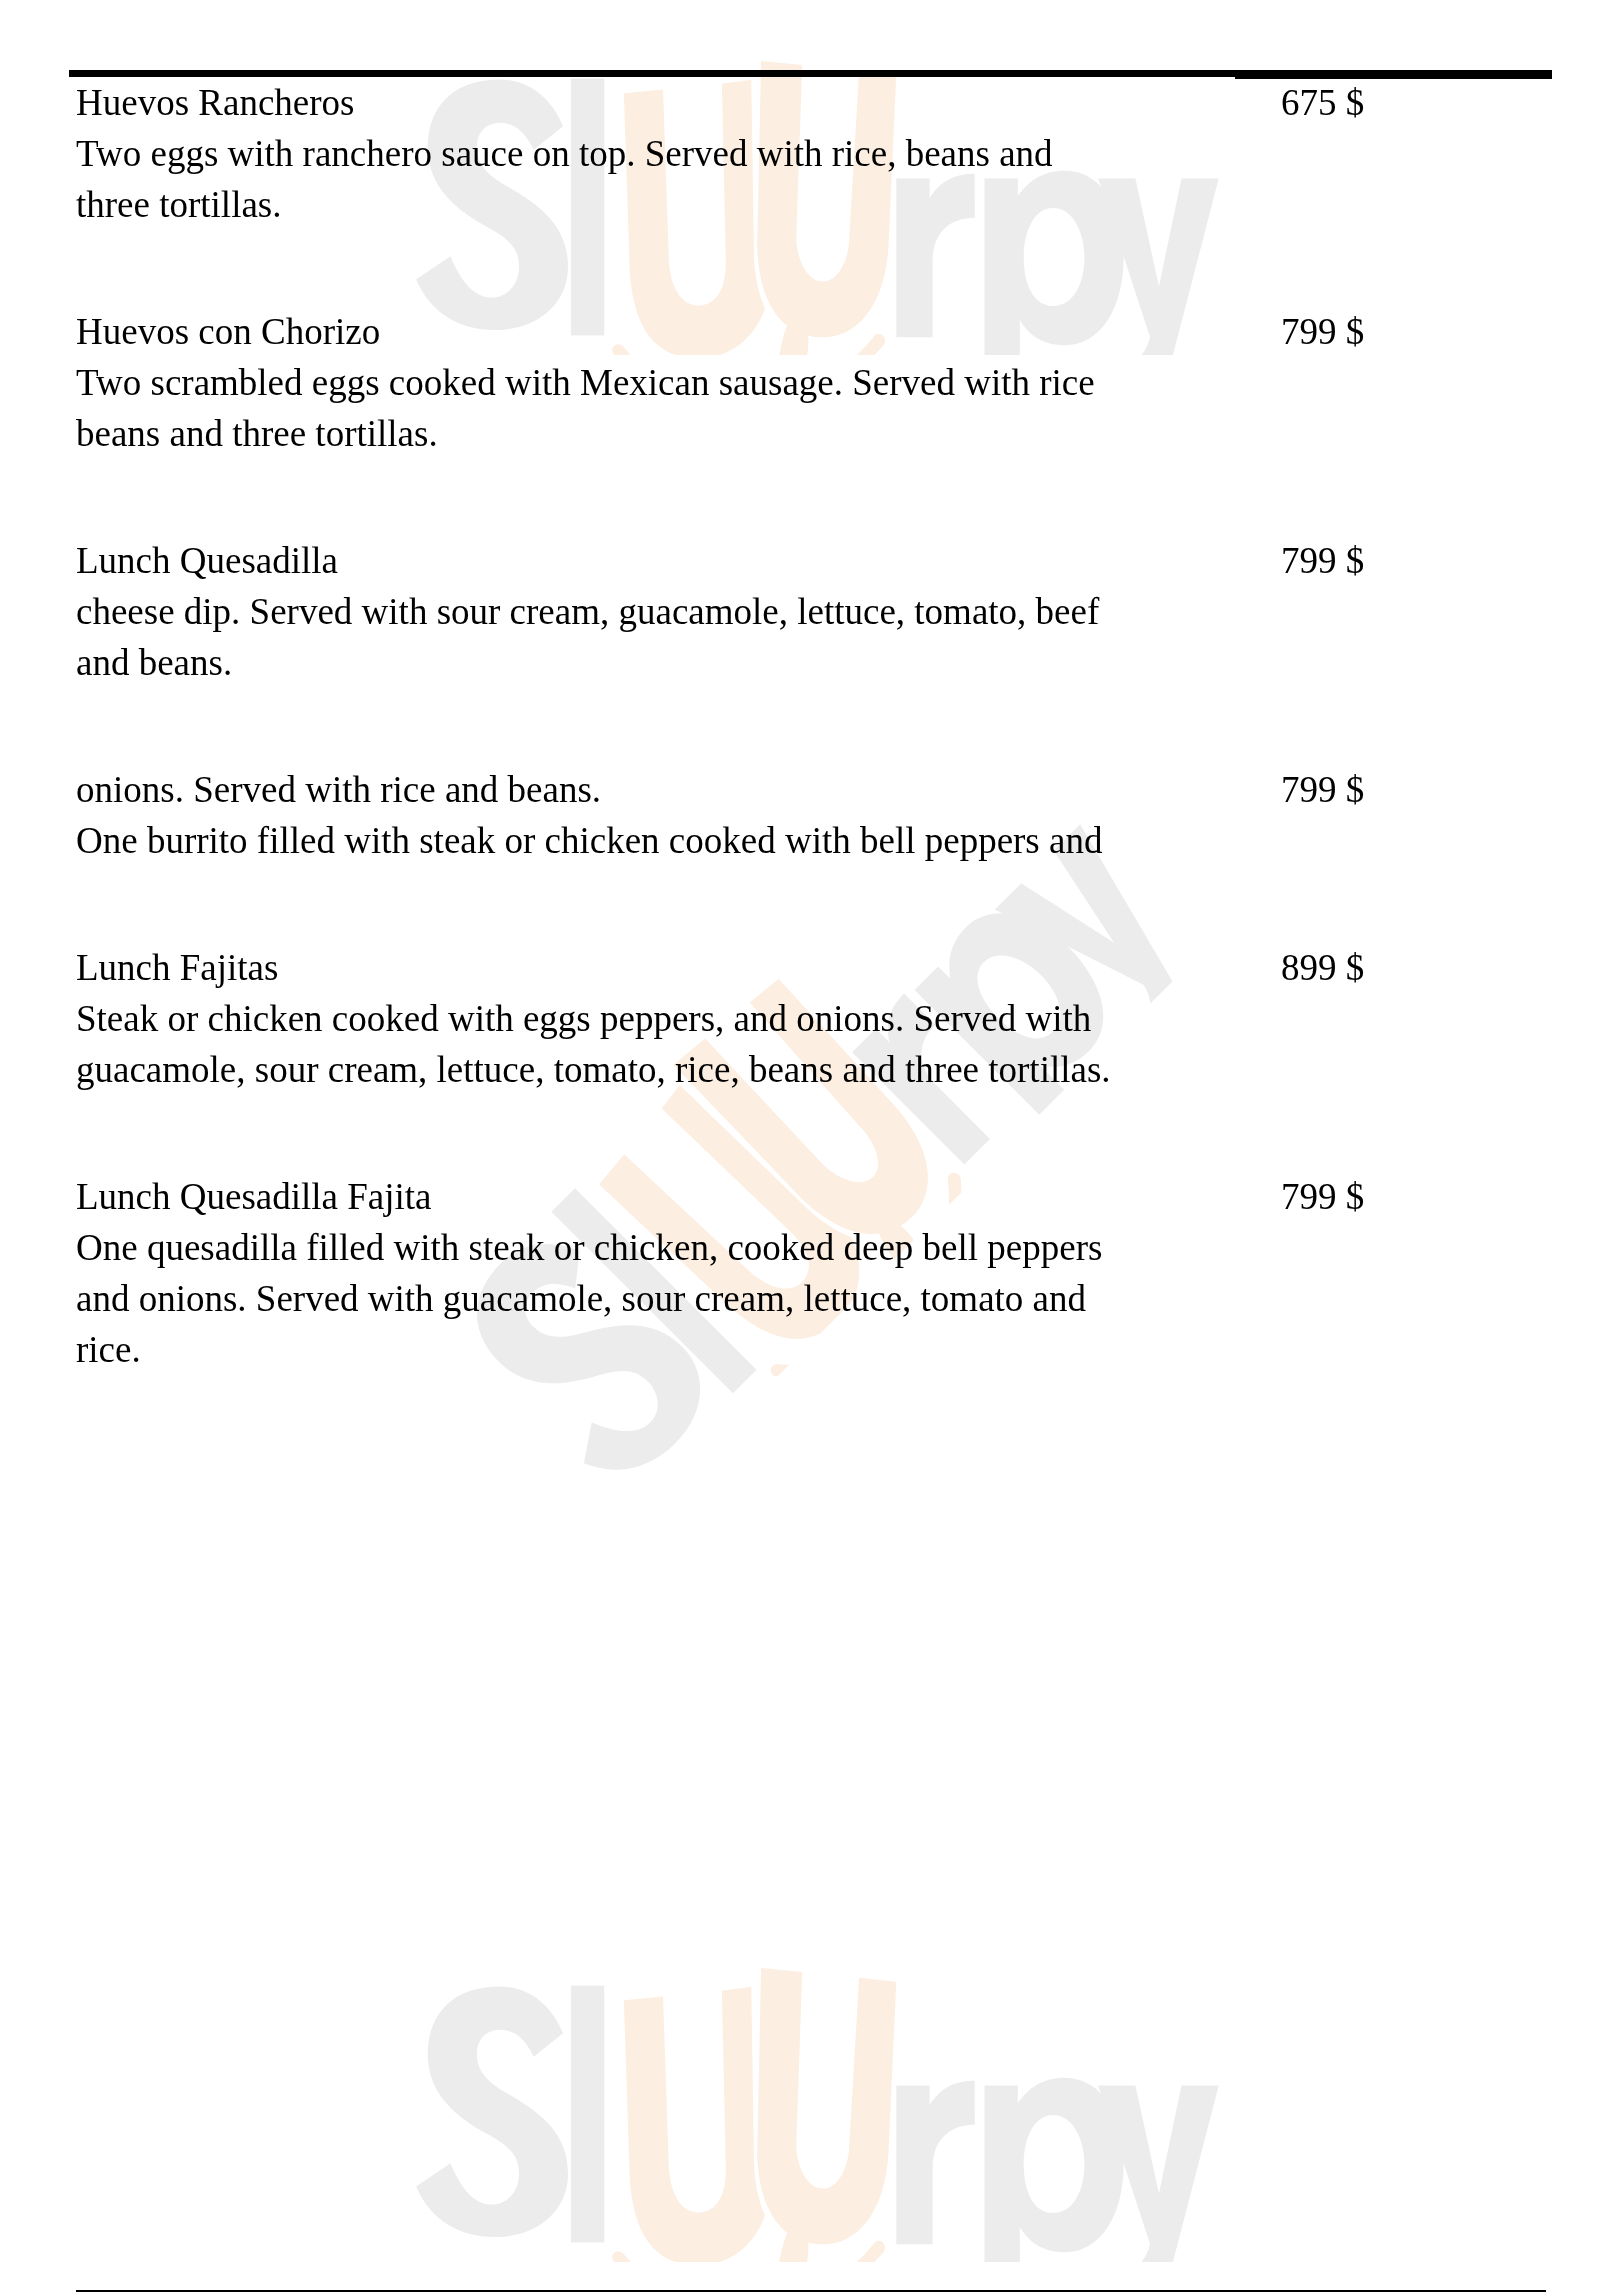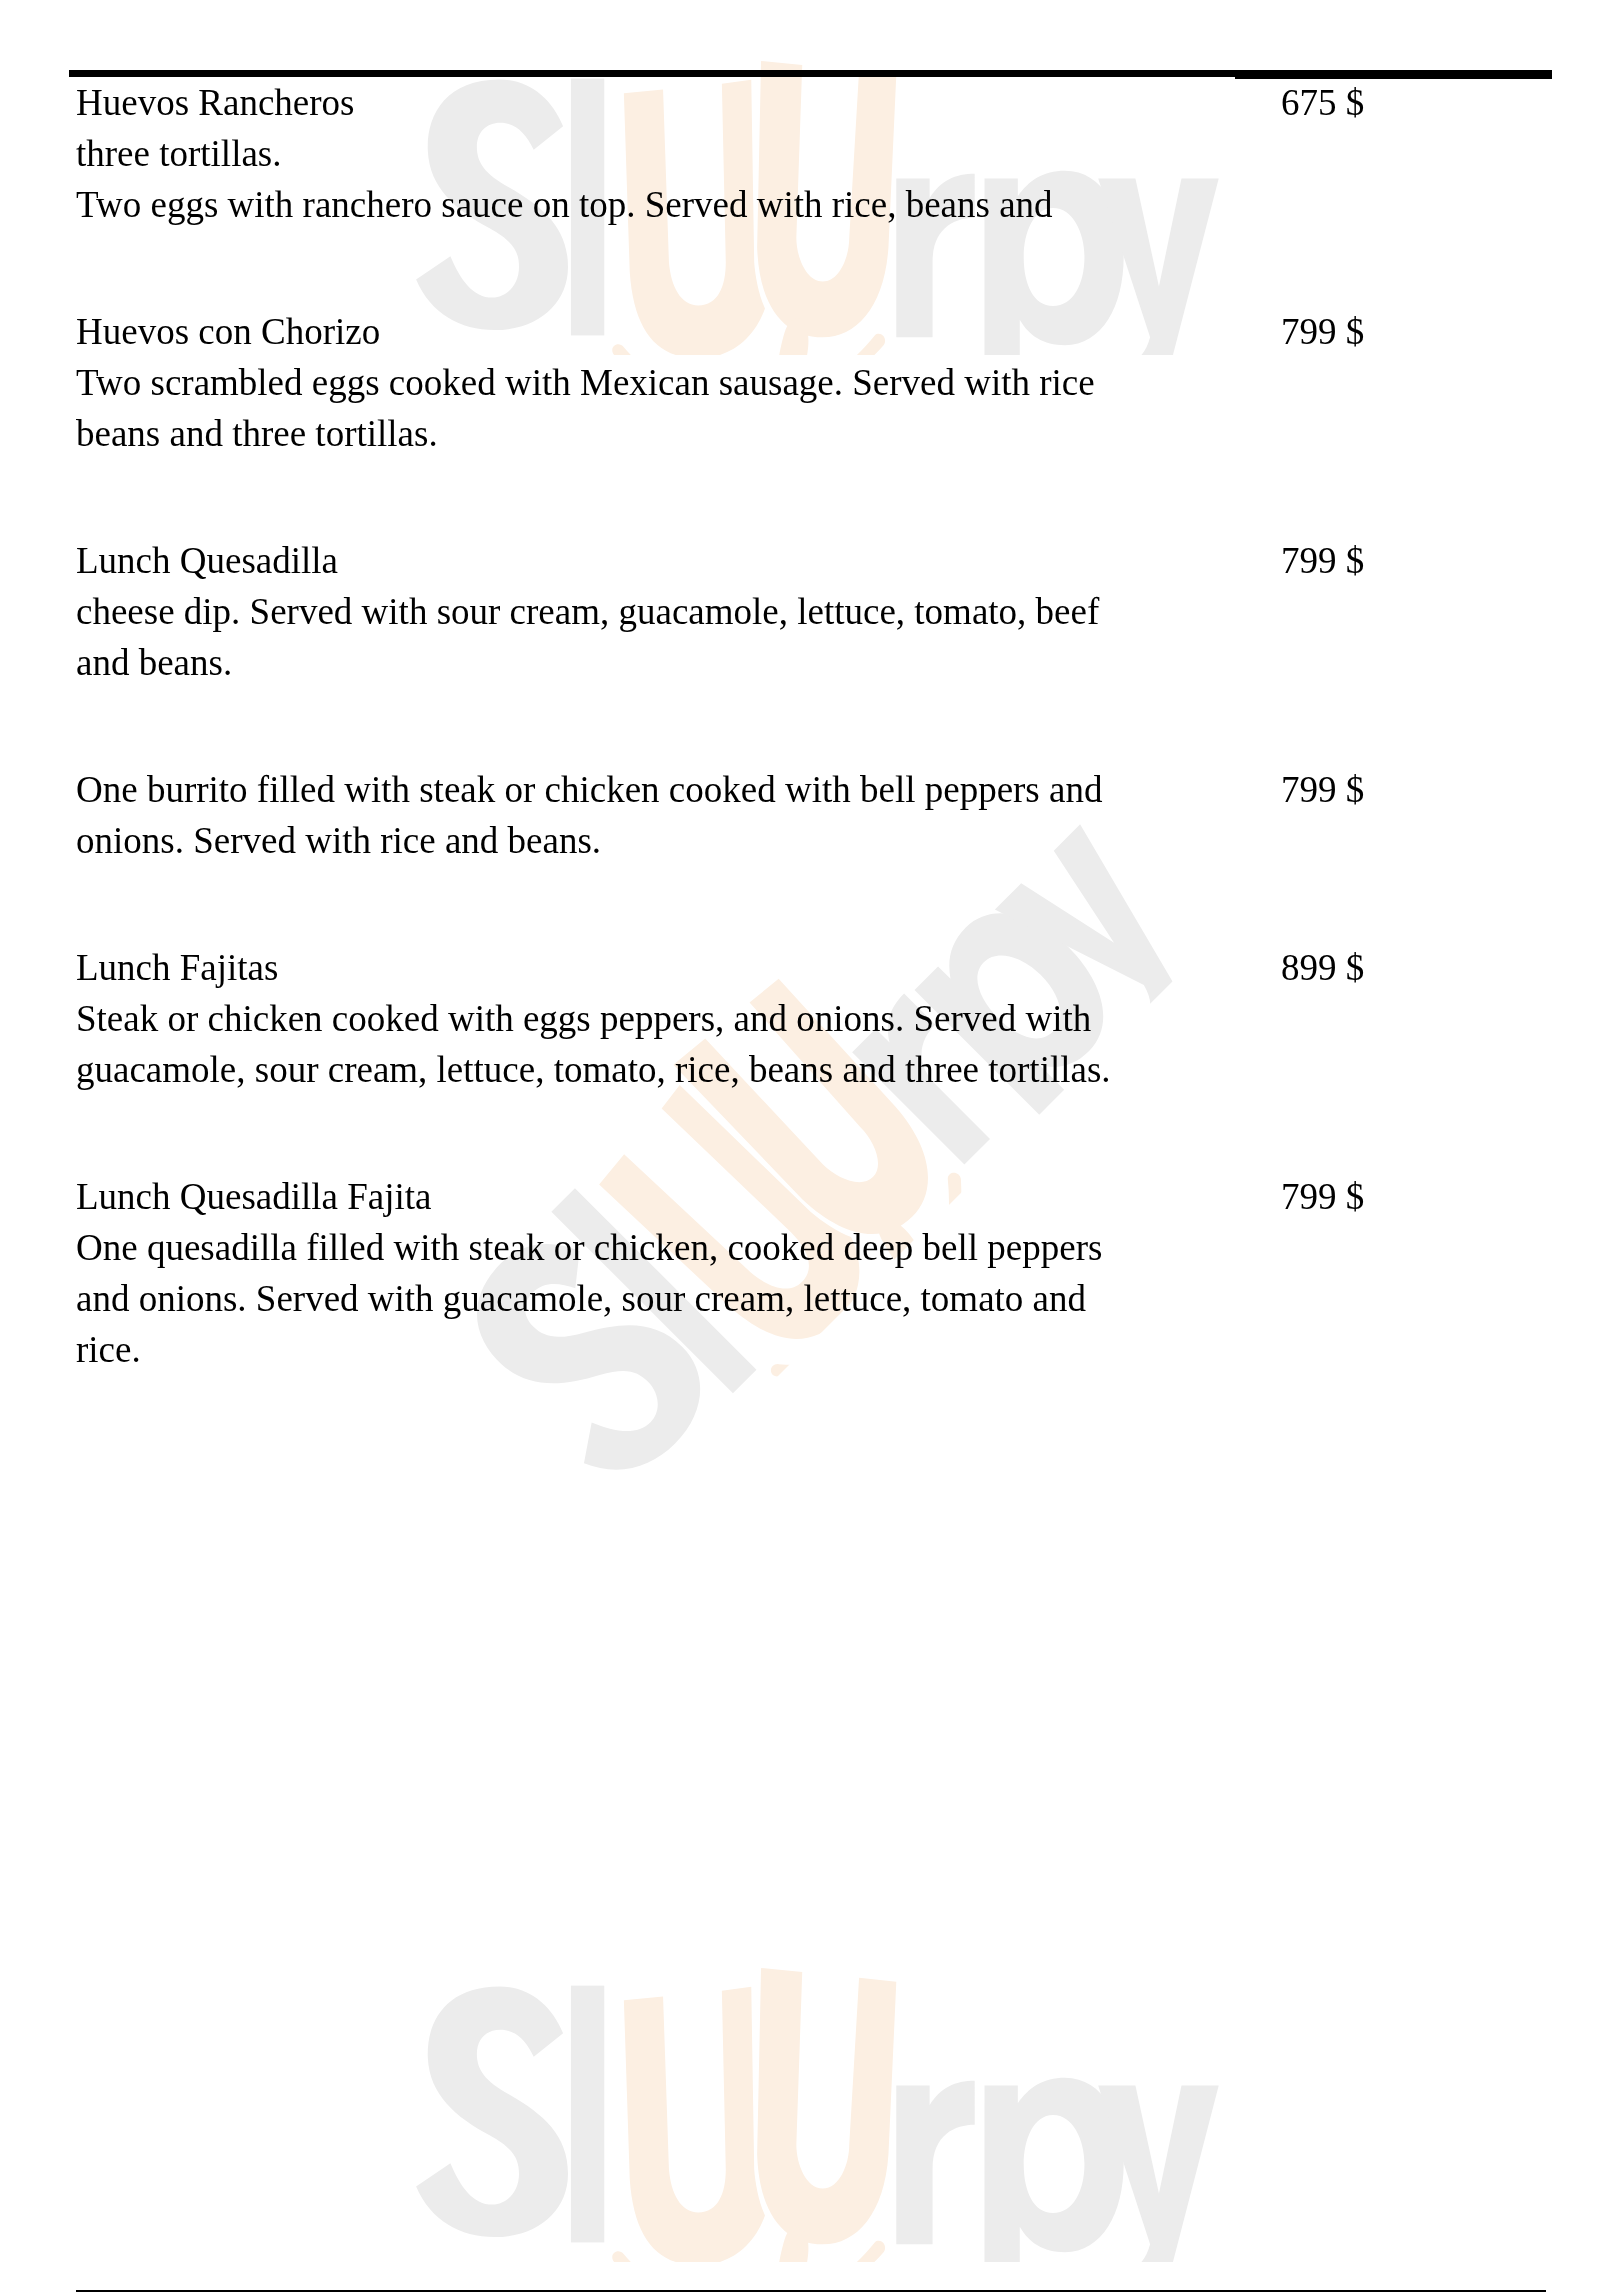--- a/index.html
+++ b/index.html
@@ -139,22 +139,22 @@
 
 <div class="rule-top-left"></div>
 <div class="rule-top-right"></div>
 <div class="rule-bottom"></div>
 
 <div class="menu">
 
   <div class="menu-item">
     <span class="item-name">Huevos Rancheros</span>
     <span class="item-desc">
+      <span class="ln">Two eggs with ranchero sauce on top. Served with rice, beans and</span>
       <span class="ln">three tortillas.</span>
-      <span class="ln">Two eggs with ranchero sauce on top. Served with rice, beans and</span>
     </span>
     <span class="item-price">675 $</span>
   </div>
 
   <div class="menu-item">
     <span class="item-name">Huevos con Chorizo</span>
     <span class="item-desc">
       <span class="ln">Two scrambled eggs cooked with Mexican sausage. Served with rice</span>
       <span class="ln">beans and three tortillas.</span>
     </span>
@@ -165,22 +165,22 @@
     <span class="item-name">Lunch Quesadilla</span>
     <span class="item-desc">
       <span class="ln">cheese dip. Served with sour cream, guacamole, lettuce, tomato, beef</span>
       <span class="ln">and beans.</span>
     </span>
     <span class="item-price">799 $</span>
   </div>
 
   <div class="menu-item">
     <span class="item-desc">
+      <span class="ln">onions. Served with rice and beans.</span>
       <span class="ln">One burrito filled with steak or chicken cooked with bell peppers and</span>
-      <span class="ln">onions. Served with rice and beans.</span>
     </span>
     <span class="item-price">799 $</span>
   </div>
 
   <div class="menu-item">
     <span class="item-name">Lunch Fajitas</span>
     <span class="item-desc">
       <span class="ln">Steak or chicken cooked with eggs peppers, and onions. Served with</span>
       <span class="ln">guacamole, sour cream, lettuce, tomato, rice, beans and three tortillas.</span>
     </span>

